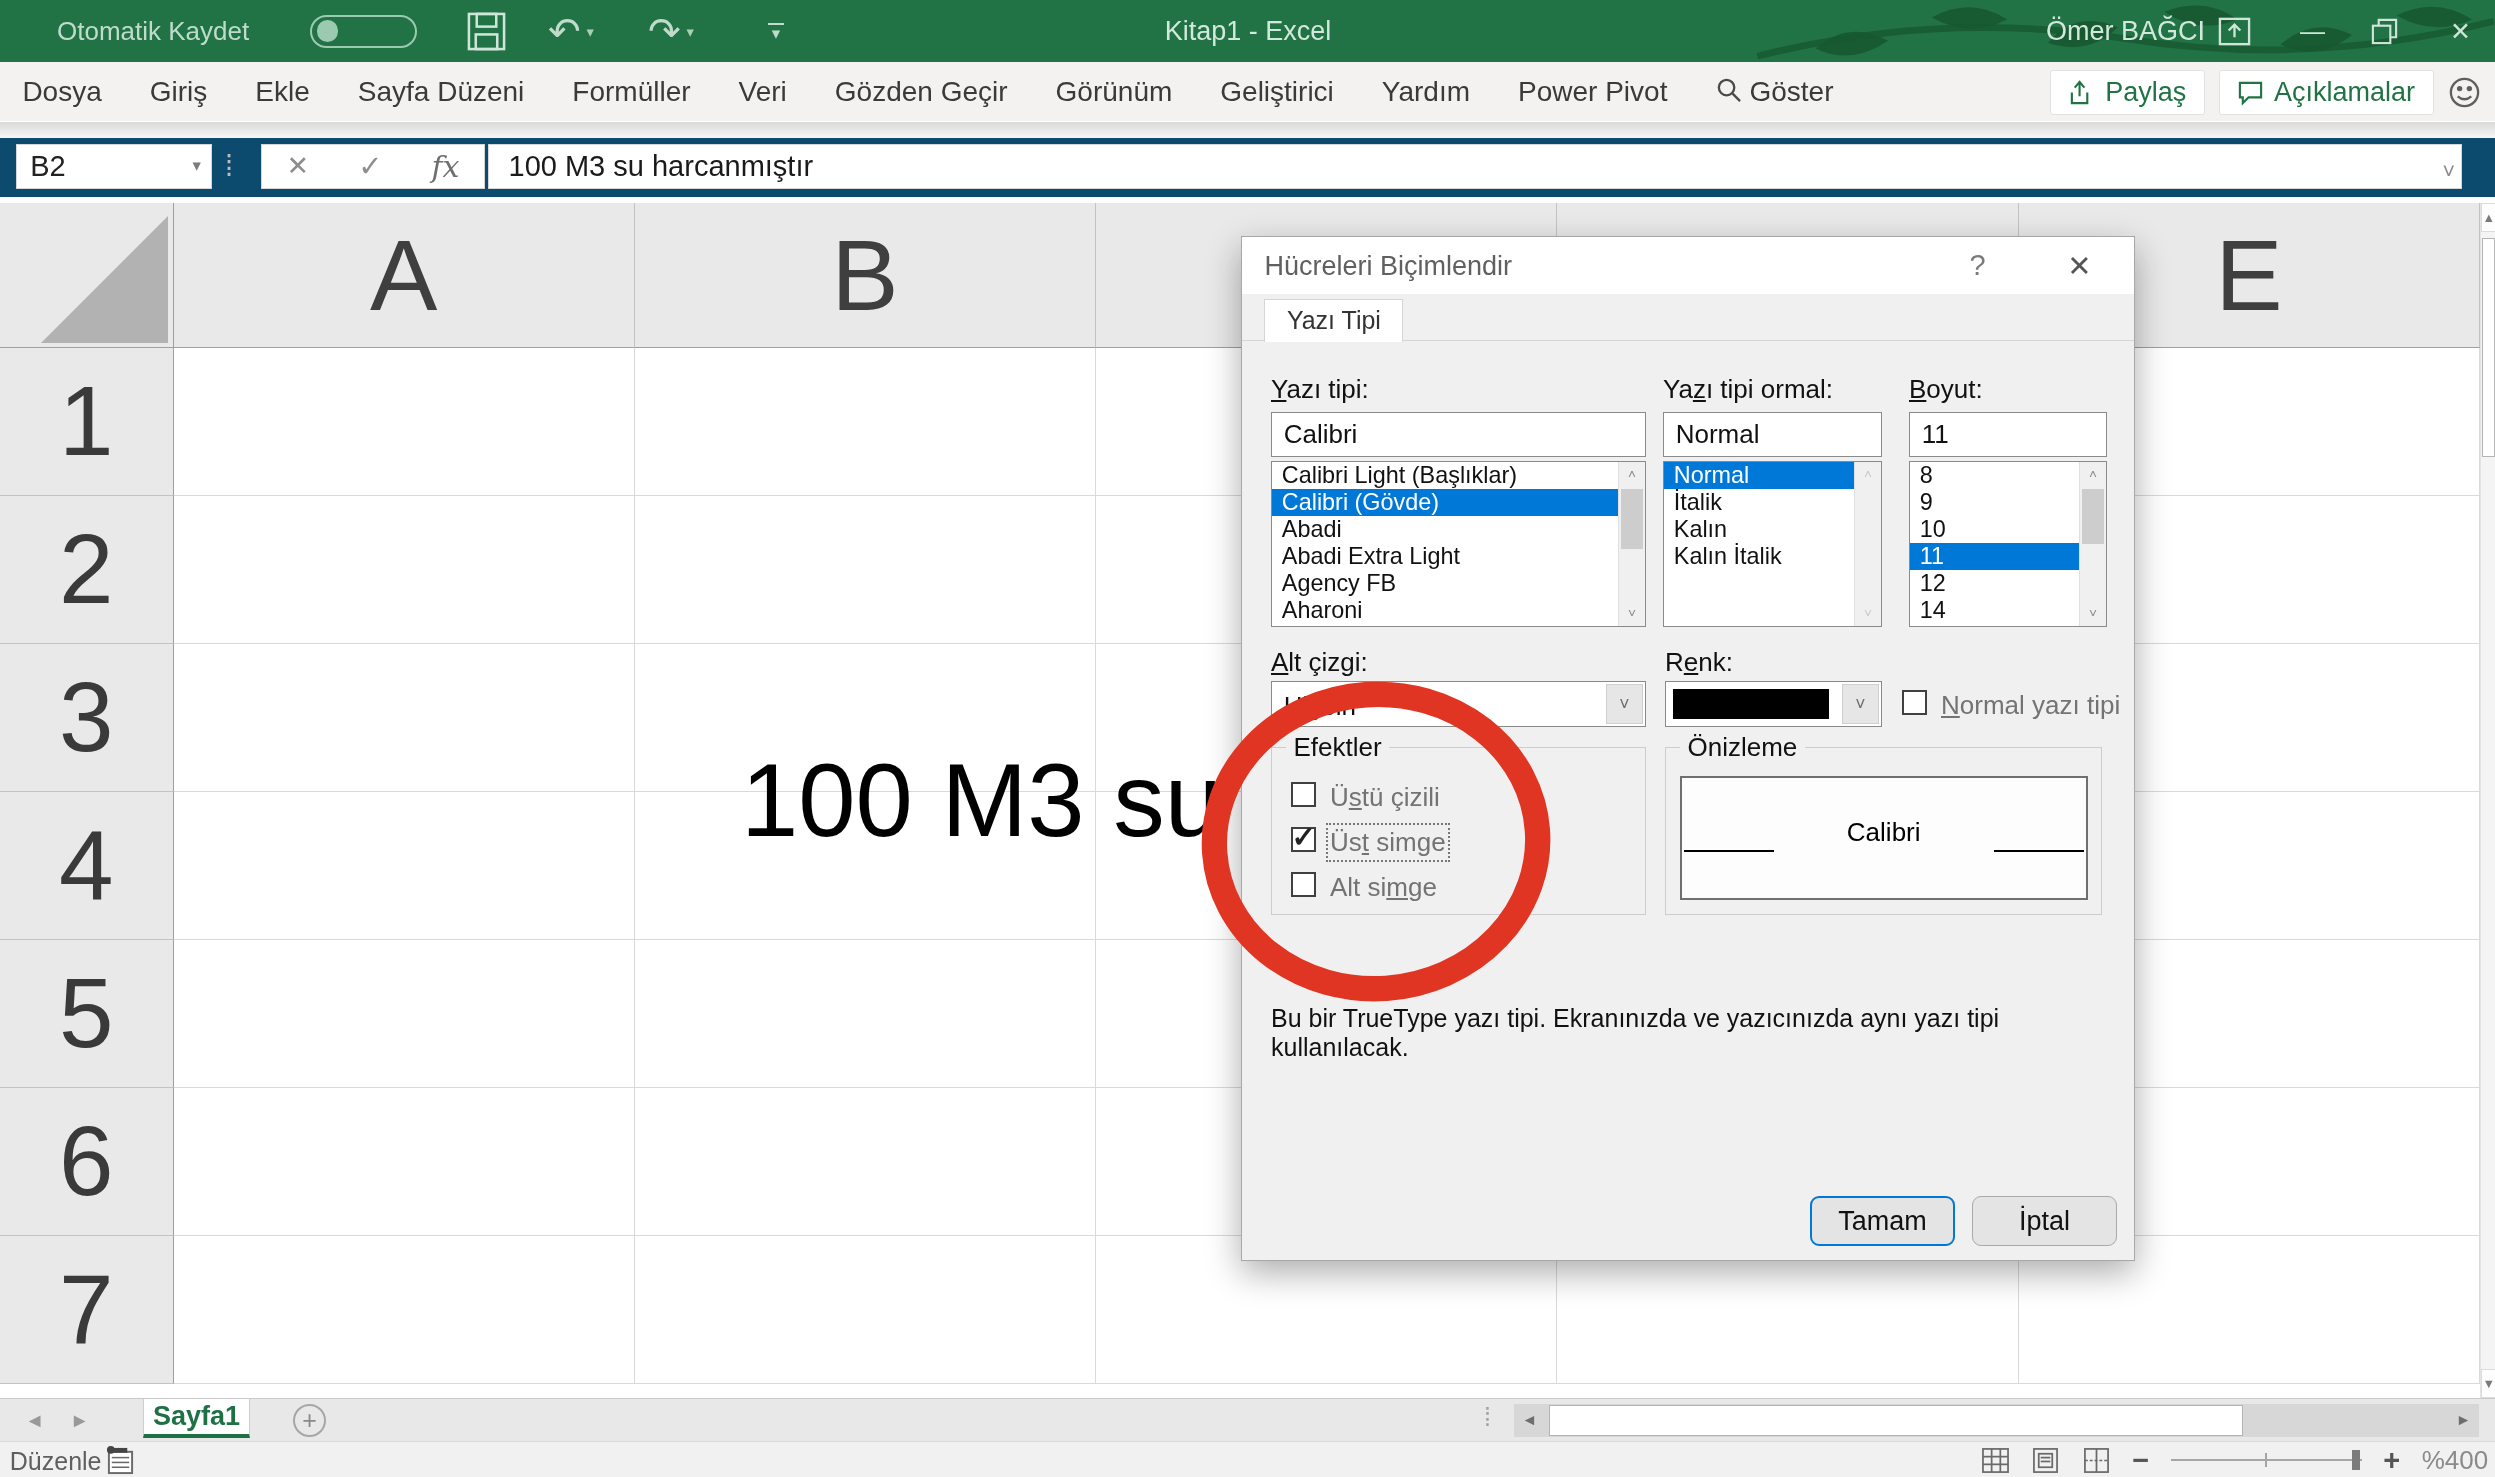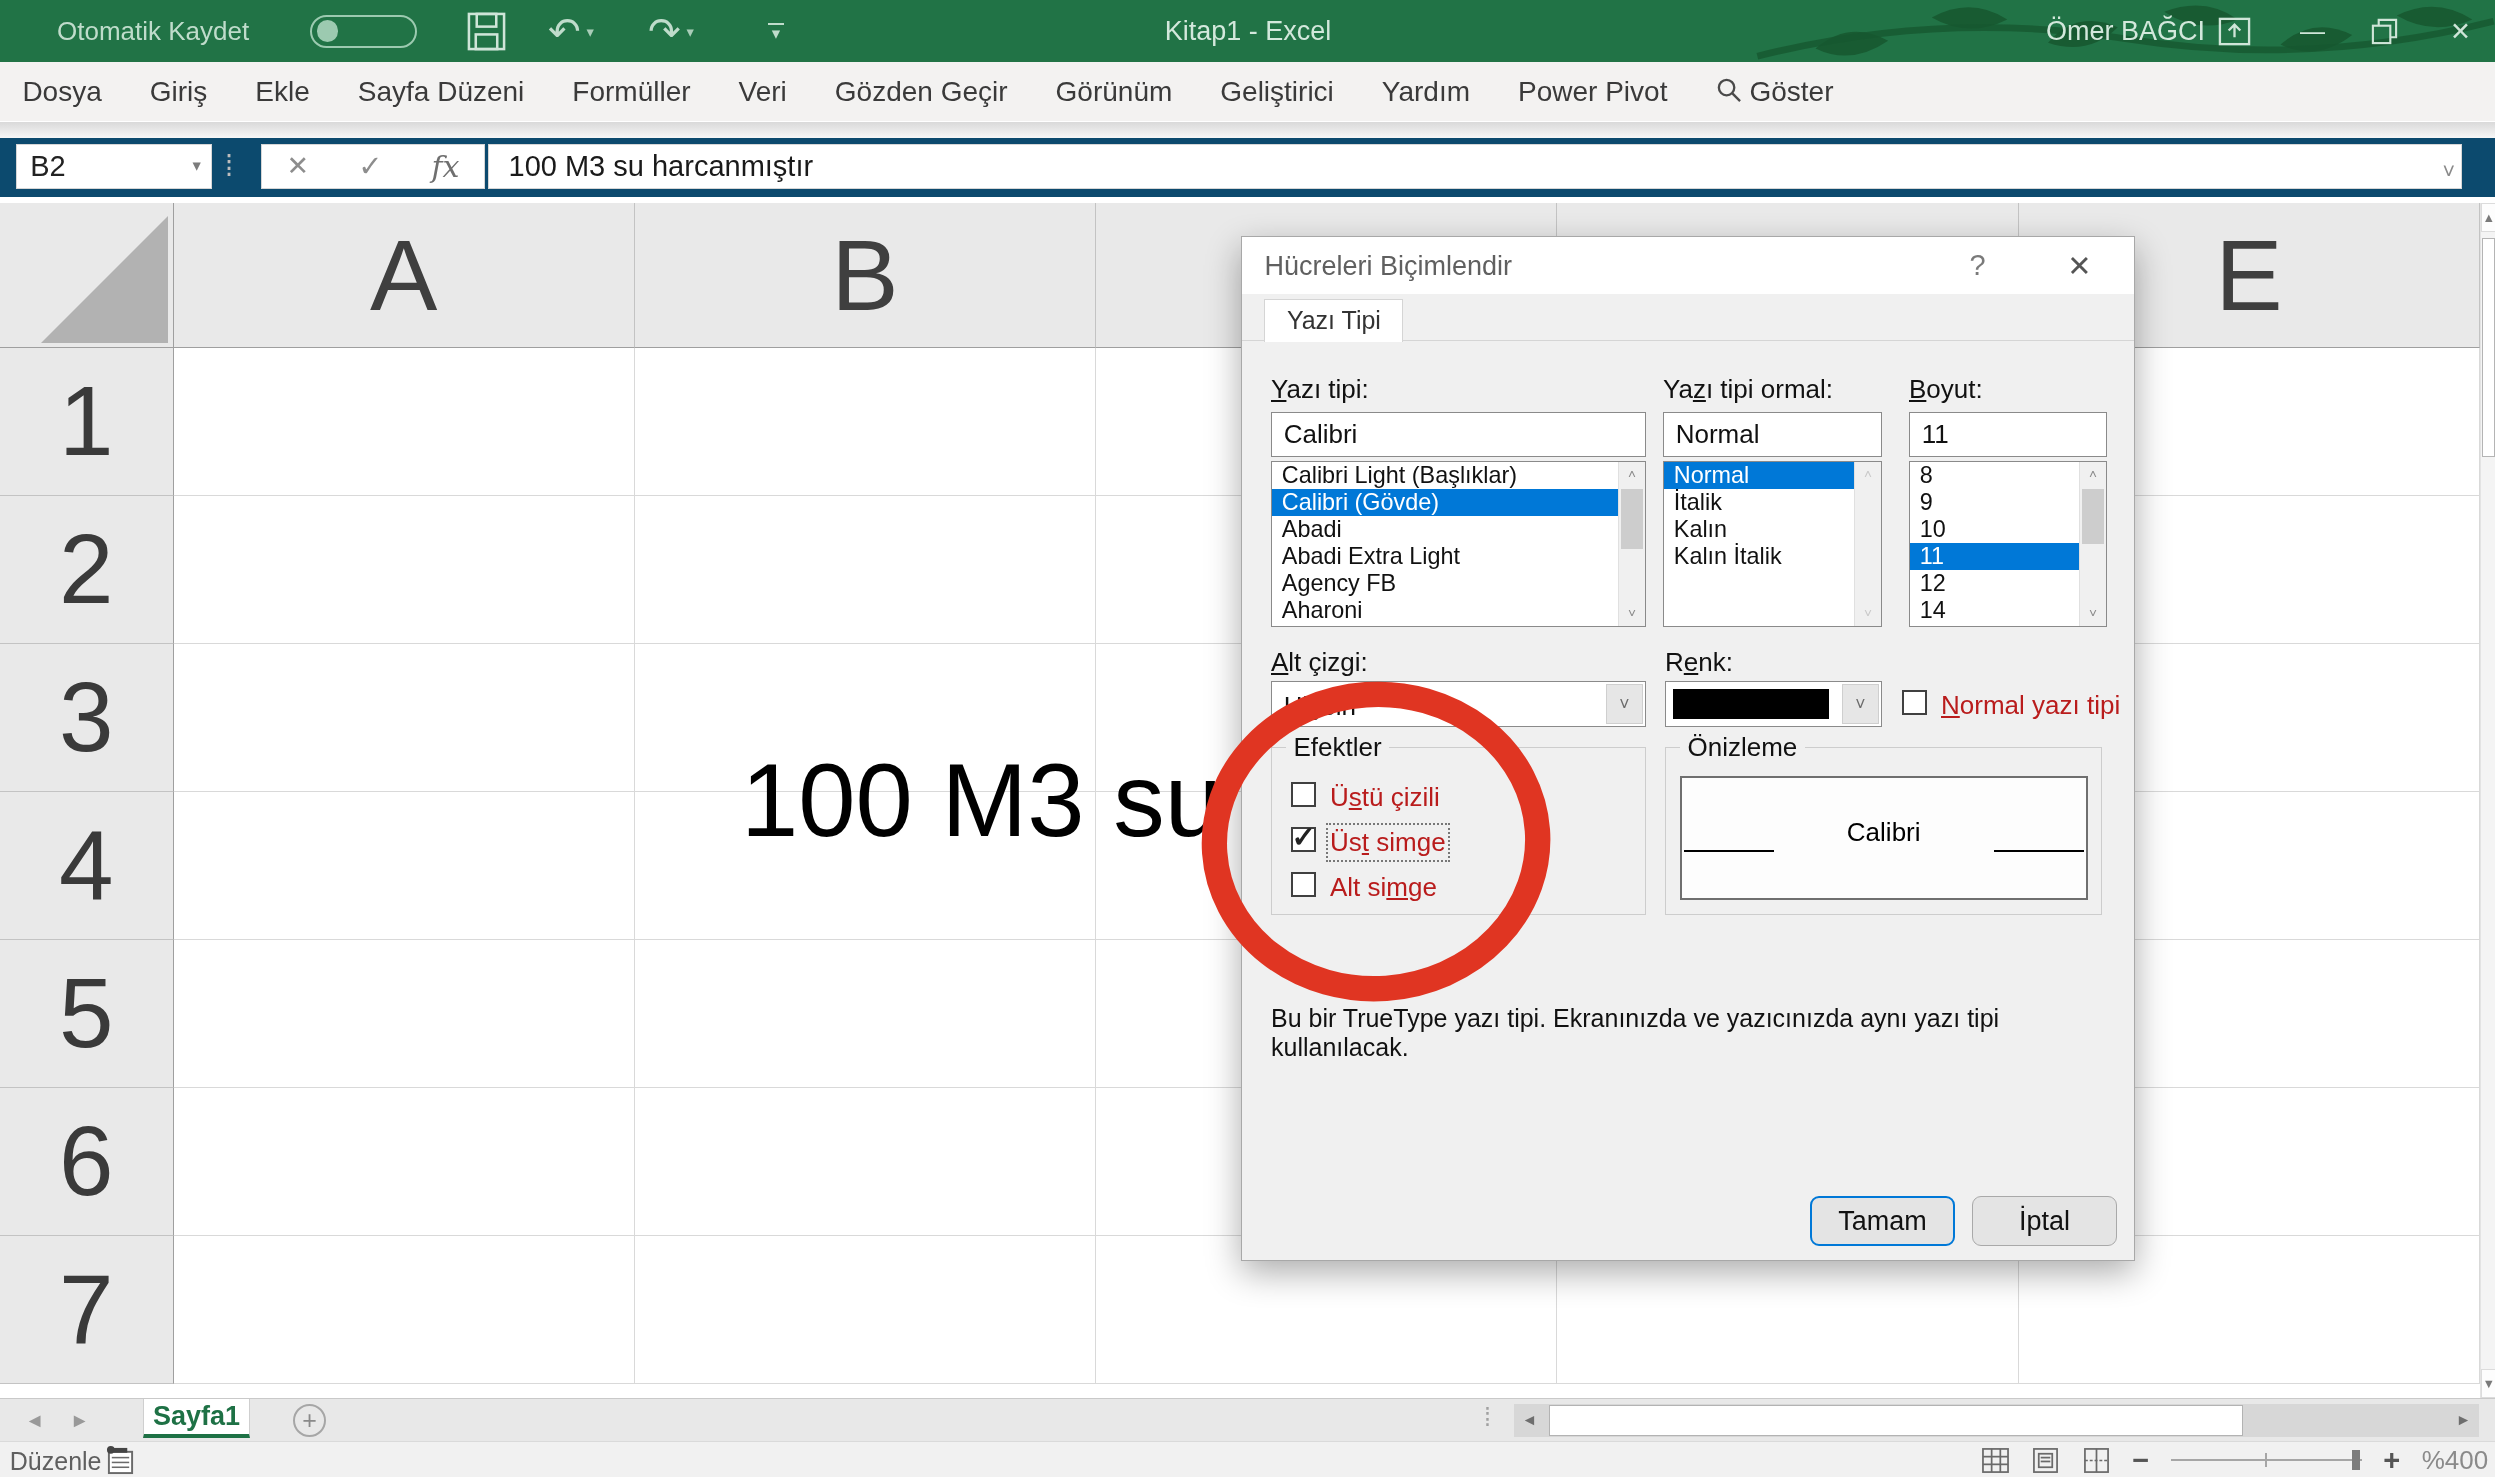--- a/index.html
+++ b/index.html
@@ -115,21 +115,21 @@
   .ls-up { top:0; } .ls-down { bottom:0; }
   .ls-disabled { color:#c9c9c9; }
   .ls-thumb { position:absolute; left:2px; width:22.4px; background:#cdcdcd; }
   .combo { position:absolute; height:46px; background:#fff; border:1px solid #8a8a8a; }
   .combo .val { position:absolute; left:11.7px; top:8.8px; font-size:26px; color:#111; }
   .combo .btn { position:absolute; right:2px; top:2px; bottom:2px; width:37px; background:#e6e6e6; border:1px solid #cfcfcf;
                 color:#6b6b6b; font-size:17.6px; display:flex; align-items:center; justify-content:center; }
   .swatch { position:absolute; left:6.8px; top:6.8px; width:156px; height:30px; }
   .chk { position:absolute; width:25px; height:25px; background:#fff; border:2.9px solid #404040; }
   .chk .mark { position:absolute; left:-1px; top:-8.8px; font-size:29px; color:#222; font-weight:bold; }
-  .chk-label { position:absolute; font-size:26px; color:#b91c1c; white-space:nowrap; }
+  .chk-label { position:absolute; font-size:26px; color:#737373; white-space:nowrap; }
   .focus-dotted { outline:2px dotted #777; outline-offset:2.9px; }
   .groupbox { position:absolute; border:1px solid #cdcdcd; }
   .gb-legend { position:absolute; top:-15.6px; left:13.7px; background:#f0f0f0; padding:0 7.8px; font-size:26px; color:#111; }
   .pv-box { position:absolute; left:13.7px; top:28px; width:408px; height:124px; background:#fdfdfd; border:2px solid #6f6f6f; }
   .pv-sample { position:absolute; left:0; top:39px; width:100%; text-align:center; font-size:26px; color:#000; }
   .pv-line { position:absolute; top:72px; height:2px; background:#000; }
   .dlg-note { position:absolute; left:29px; top:767px; font-size:25px; color:#111; }
   .dlg-btn { position:absolute; top:959px; width:145px; height:50px; background:#e4e4e4; font-size:27px; color:#111;
              display:flex; align-items:center; justify-content:center;border-radius:9px; }
   .dlg-ok { left:568px; border:2px solid #0078d7; }
@@ -212,20 +212,41 @@
     <span class="menu-item">Geliştirici</span>
     <span class="menu-item">Yardım</span>
     <span class="menu-item">Power Pivot</span>
     <span class="search-item">
       <svg width="27" height="27" viewBox="0 0 28 28" fill="none" stroke="#4a4a4a" stroke-width="2.4">
         <circle cx="12" cy="12" r="8"></circle>
           <path d="M18 18 L26 26"></path>
       </svg>
       <span>Göster</span>
     </span>
+    <div class="mb-right">
+      <div class="mb-btn">
+        <svg width="27" height="27" viewBox="0 0 28 28" fill="none" stroke="#217346" stroke-width="2.2">
+          <path d="M4 14 V25 H20 V14"></path>
+            <path d="M12 18 V4 M7 9 L12 3 L17 9"></path>
+        </svg>
+        <span>Paylaş</span>
+      </div>
+      <div class="mb-btn">
+        <svg width="27" height="27" viewBox="0 0 28 28" fill="none" stroke="#217346" stroke-width="2.2">
+          <path d="M3 4 H25 V19 H12 L6 25 V19 H3 Z"></path>
+        </svg>
+        <span>Açıklamalar</span>
+      </div>
+      <svg width="35" height="35" viewBox="0 0 36 36" fill="none" stroke="#5f5f5f" stroke-width="2.4">
+        <circle cx="18" cy="18" r="14"></circle>
+        <circle cx="13" cy="14" r="1.6" fill="#5f5f5f"></circle>
+        <circle cx="23" cy="14" r="1.6" fill="#5f5f5f"></circle>
+        <path d="M11 22 q7 6 14 0"></path>
+      </svg>
+    </div>
   </div>
   <div class="ribbon-strip"></div>
 
   <div class="formulabar">
     <div class="namebox">
       <span>B2</span>
       <span class="drop">▾</span>
     </div>
     <div class="fb-dots">⁞</div>
     <div class="fb-btns">

